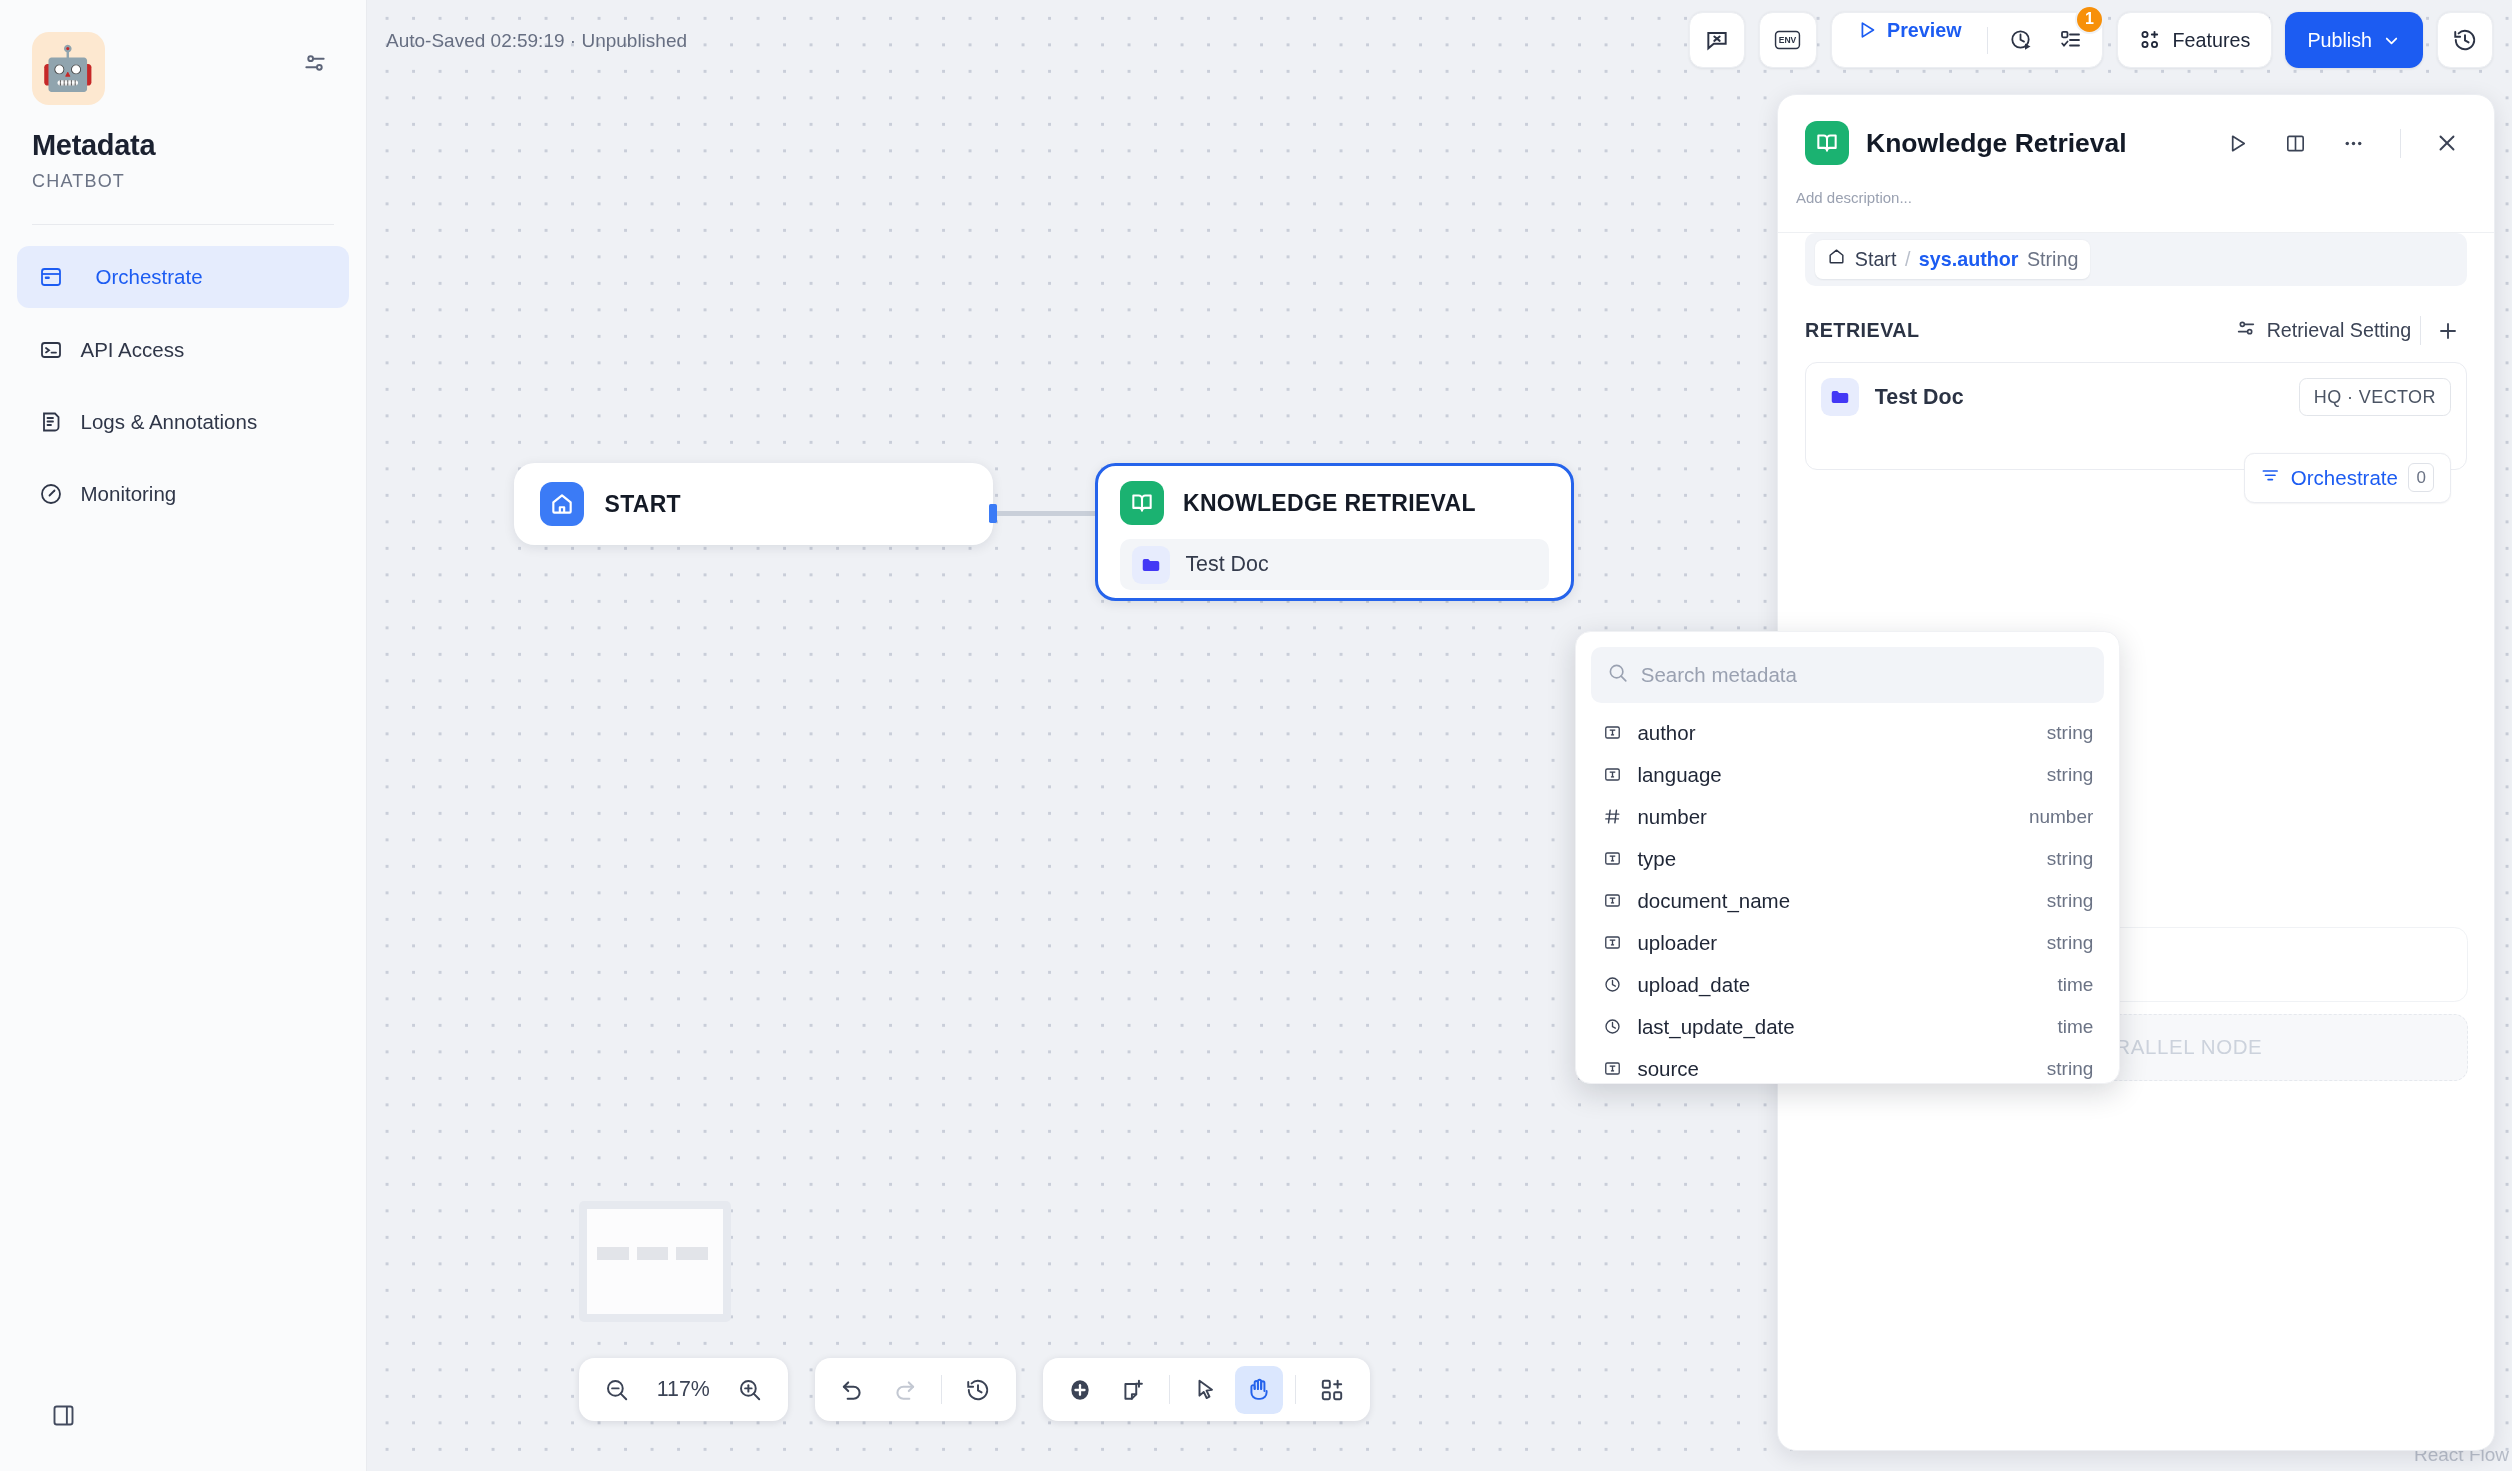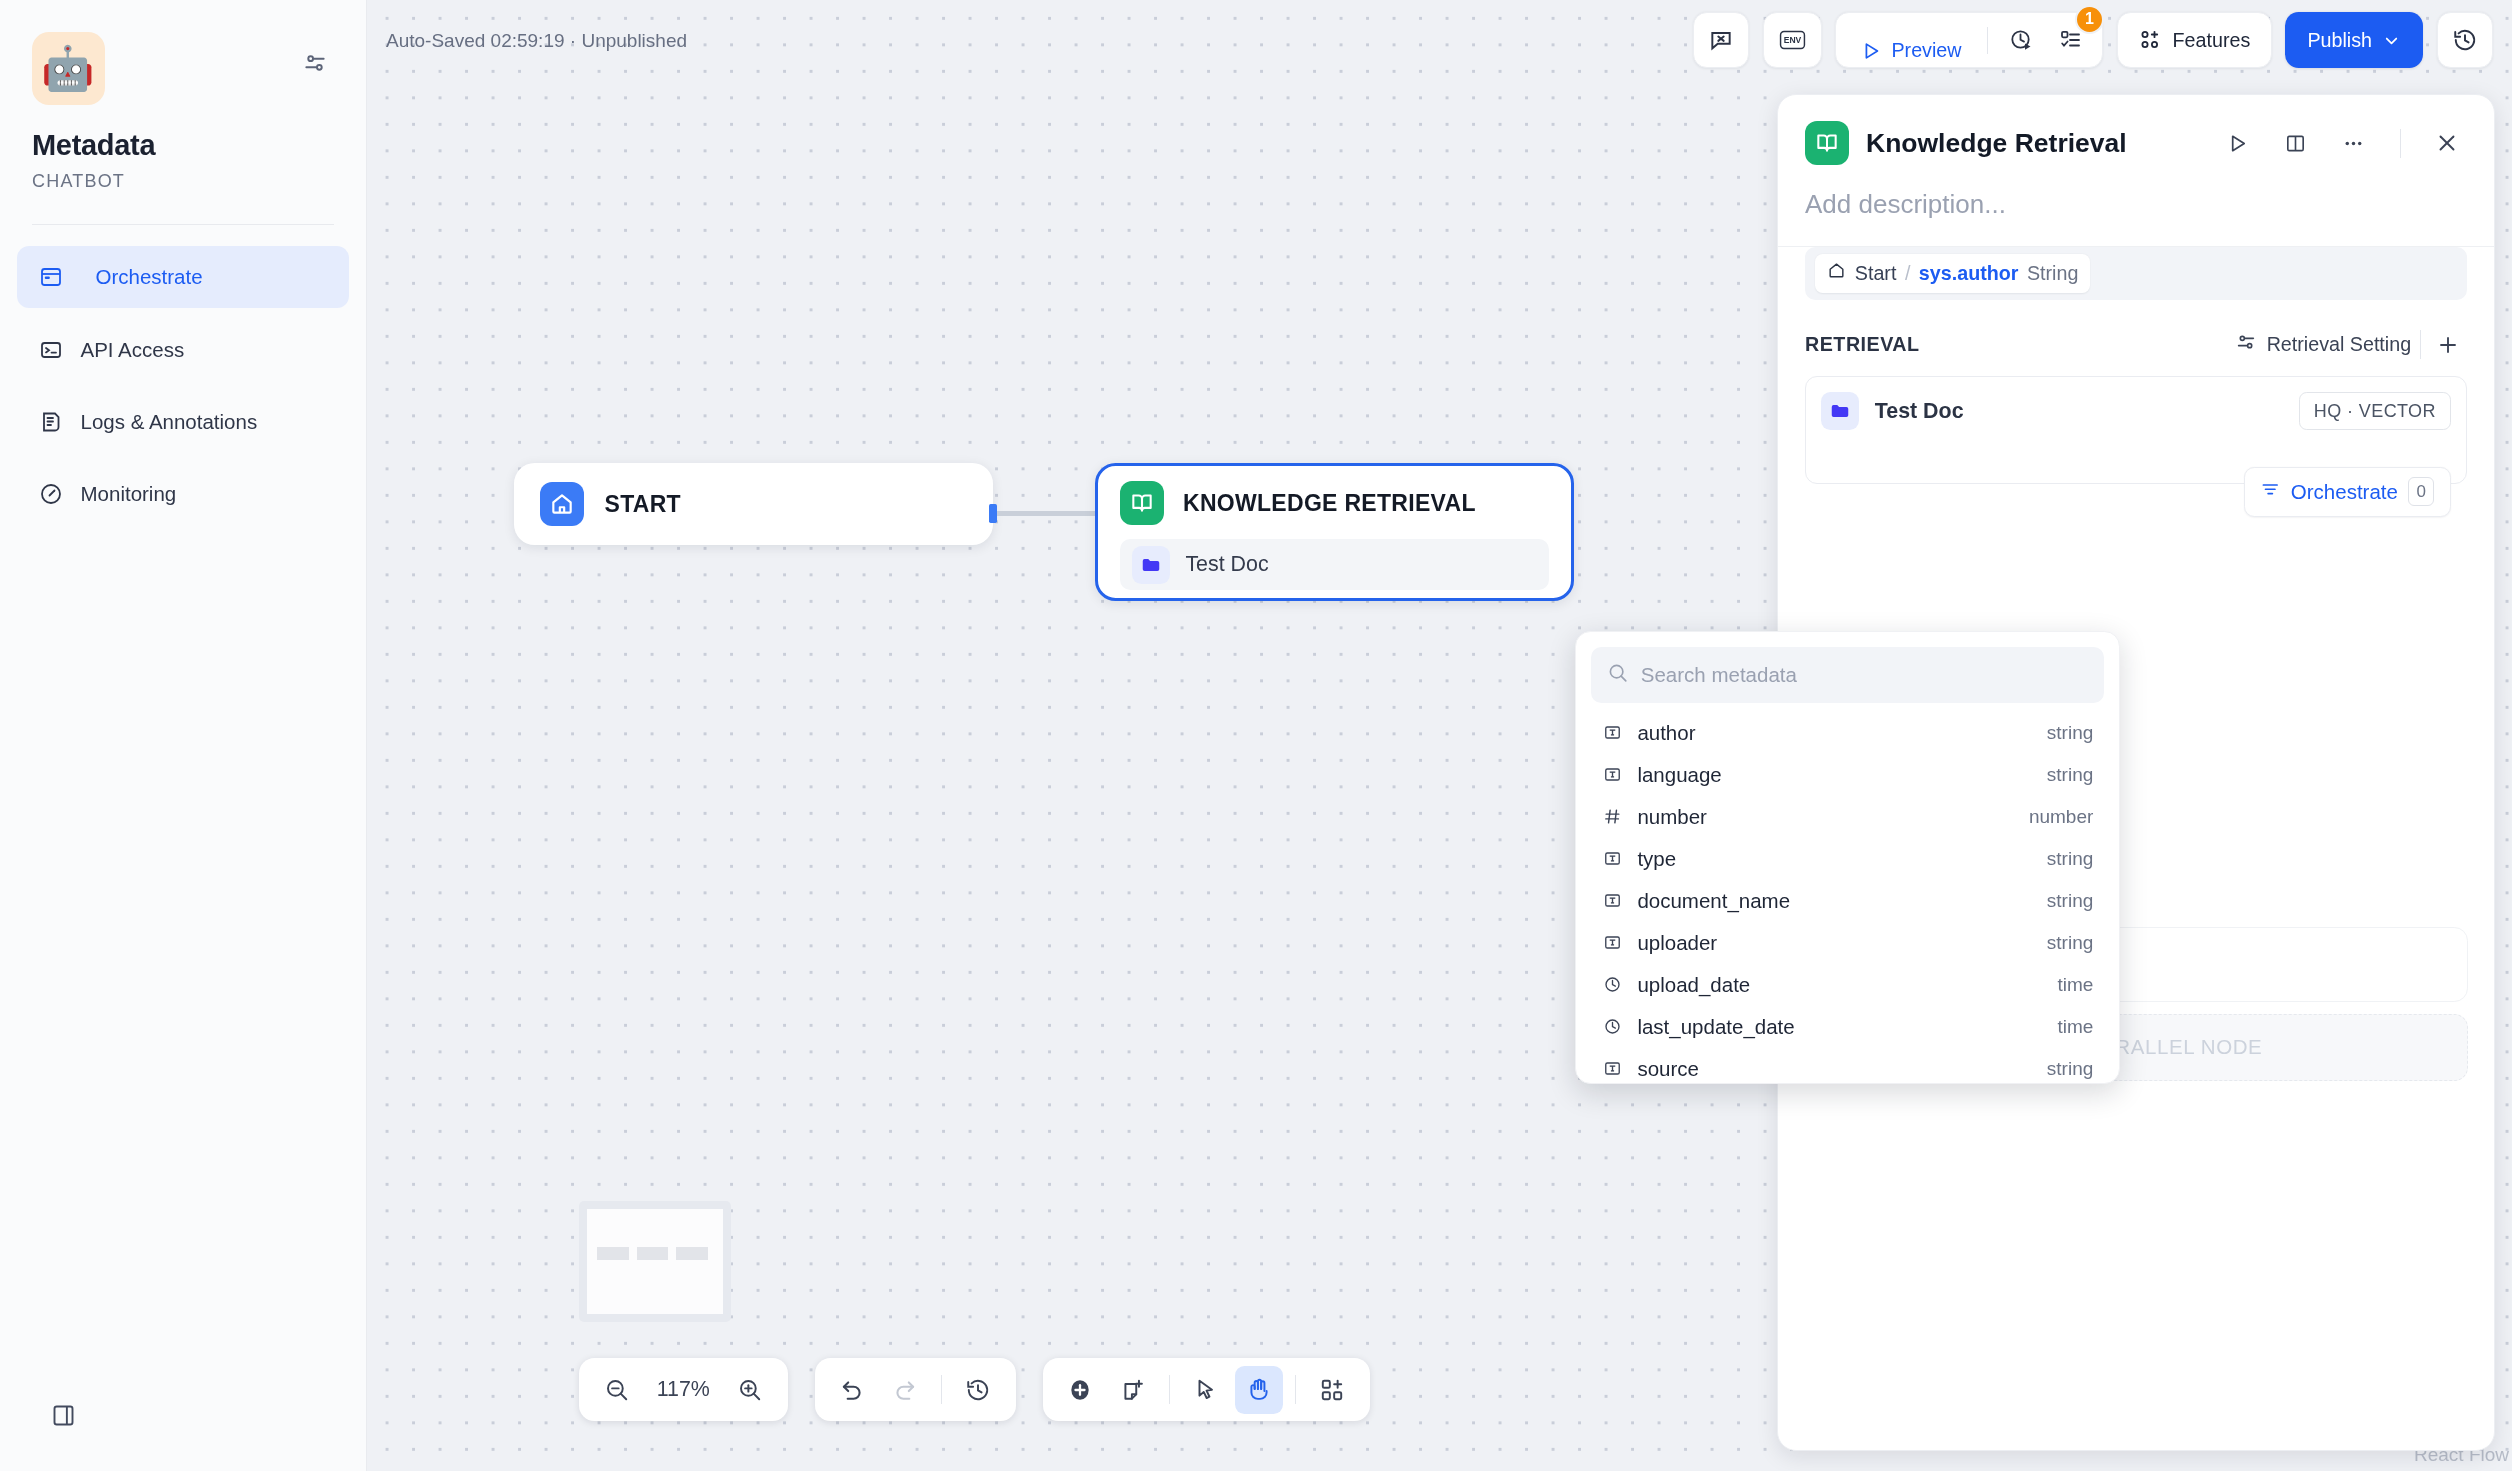--- a/index.html
+++ b/index.html
@@ -79,23 +79,23 @@
     box-shadow: 0 0.9px 2.6px rgba(16,24,40,.07);
     display: flex; align-items: center; justify-content: center;
     cursor: pointer; color: #2c3345; padding: 0 13.7px;
   }
   .tb-group {
     height: 56px; border-radius: 13.7px; background: #fff;
     border: 0.9px solid #eceef2; box-shadow: 0 0.9px 2.6px rgba(16,24,40,.07);
     display: flex; align-items: center; padding: 0 8.5px; gap: 3.4px;
   }
   .tb-pill {
-    display: flex; align-items: flex-end; gap: 9.4px; padding: 0 15.4px;
+    display: flex; align-items: flex-start; gap: 9.4px; padding: 0 15.4px;
     height: 43px; border-radius: 9.4px; cursor: pointer;
-    font-size: 19.7px; font-weight: 400; color: #1c5cf2;
+    font-size: 19.7px; font-weight: 700; color: #1c5cf2;
   }
   .tb-sep { width: 0.9px; height: 27px; background: #e3e6ec; margin: 0 6.8px; }
   .tb-icon-btn {
     width: 46px; height: 43px; display:flex; align-items:center; justify-content:center;
     border-radius: 9.4px; cursor: pointer; color: #2c3345; position: relative;
   }
   .tb-features {
     height: 56px; border-radius: 13.7px; background: #fff; border: 0.9px solid #eceef2;
     box-shadow: 0 0.9px 2.6px rgba(16,24,40,.07);
     display: flex; align-items: center; gap: 10.3px; padding: 0 20.5px;
@@ -207,21 +207,21 @@
     border: 0.9px solid #eceef2;
     overflow: hidden;
   }
   .rp-head { padding: 26px 27px 0 27px; display: flex; align-items: center; gap: 17px; }
   .rp-node-icon { width: 44px; height: 44px; border-radius: 12px; background: #1bb271;
     display:flex; align-items:center; justify-content:center; flex: 0 0 44px; }
   .rp-title { font-size: 26.5px; font-weight: 700; color: #131a27; flex: 1; }
   .rp-head-btn { width: 41px; height: 41px; display:flex; align-items:center; justify-content:center;
     border-radius: 7.7px; cursor: pointer; color: #3b4355; }
   .rp-head-sep { width: 0.9px; height: 29px; background: #e3e6ec; margin: 0 8.5px; }
-  .rp-desc { padding: 24px 27px 26px 27px; font-size: 26px; color: #9aa1b1; }
+  .rp-desc { padding: 24px 27px 26px 18px; font-size: 15px; color: #9aa1b1; }
   .rp-divider { height: 0.9px; background: #eef0f3; }
   .rp-section-head {
     display: flex; align-items: center; padding: 26px 27px 12px 27px;
   }
   .rp-section-title { font-size: 19.7px; font-weight: 700; color: #2b3344; letter-spacing: 0.5px; flex: 1; }
   .rp-retrieval {
     display: flex; align-items: center; gap: 9.4px; font-size: 19.7px; color: #3b4355; cursor: pointer;
   }
   .rp-plus { width: 38px; height: 38px; display:flex; align-items:center; justify-content:center;
     color: #3b4355; cursor: pointer; }

